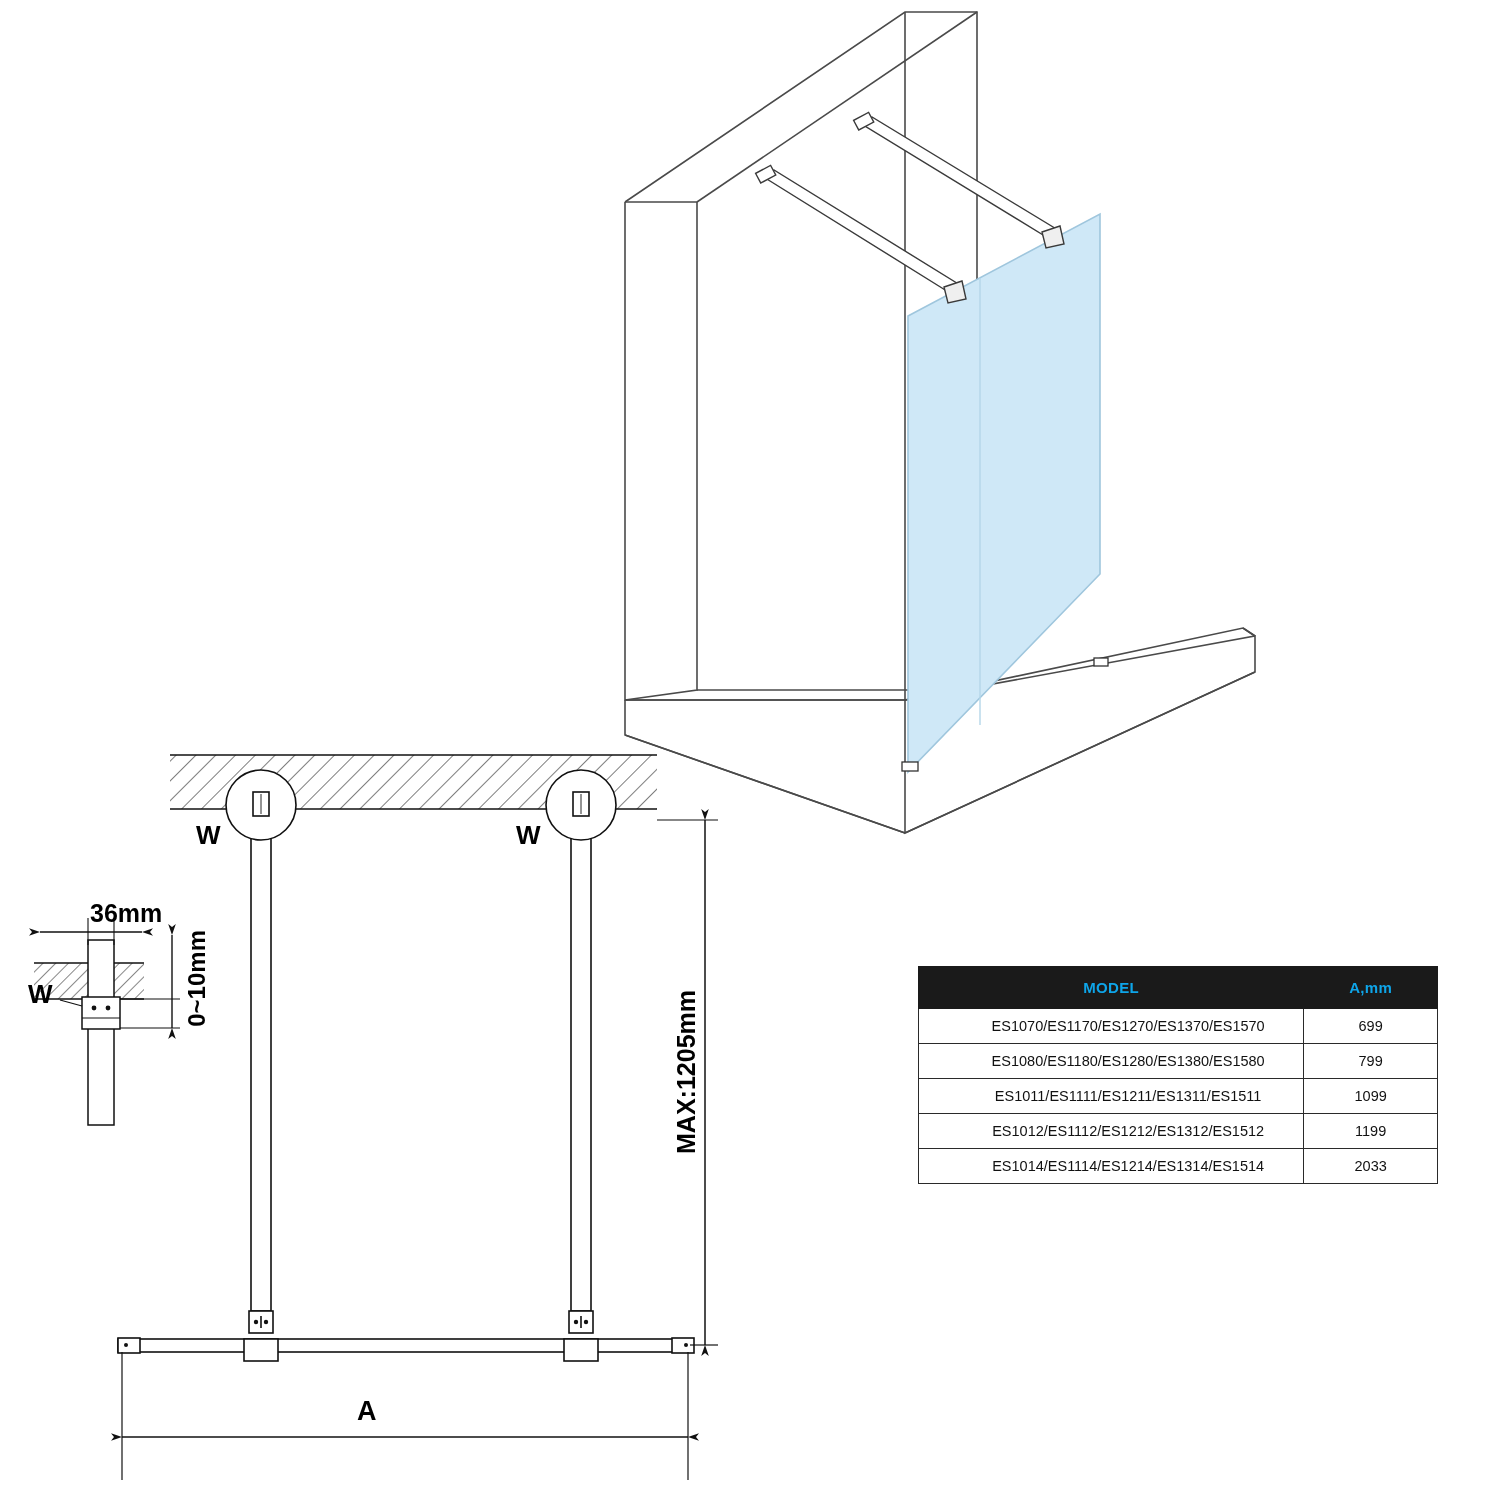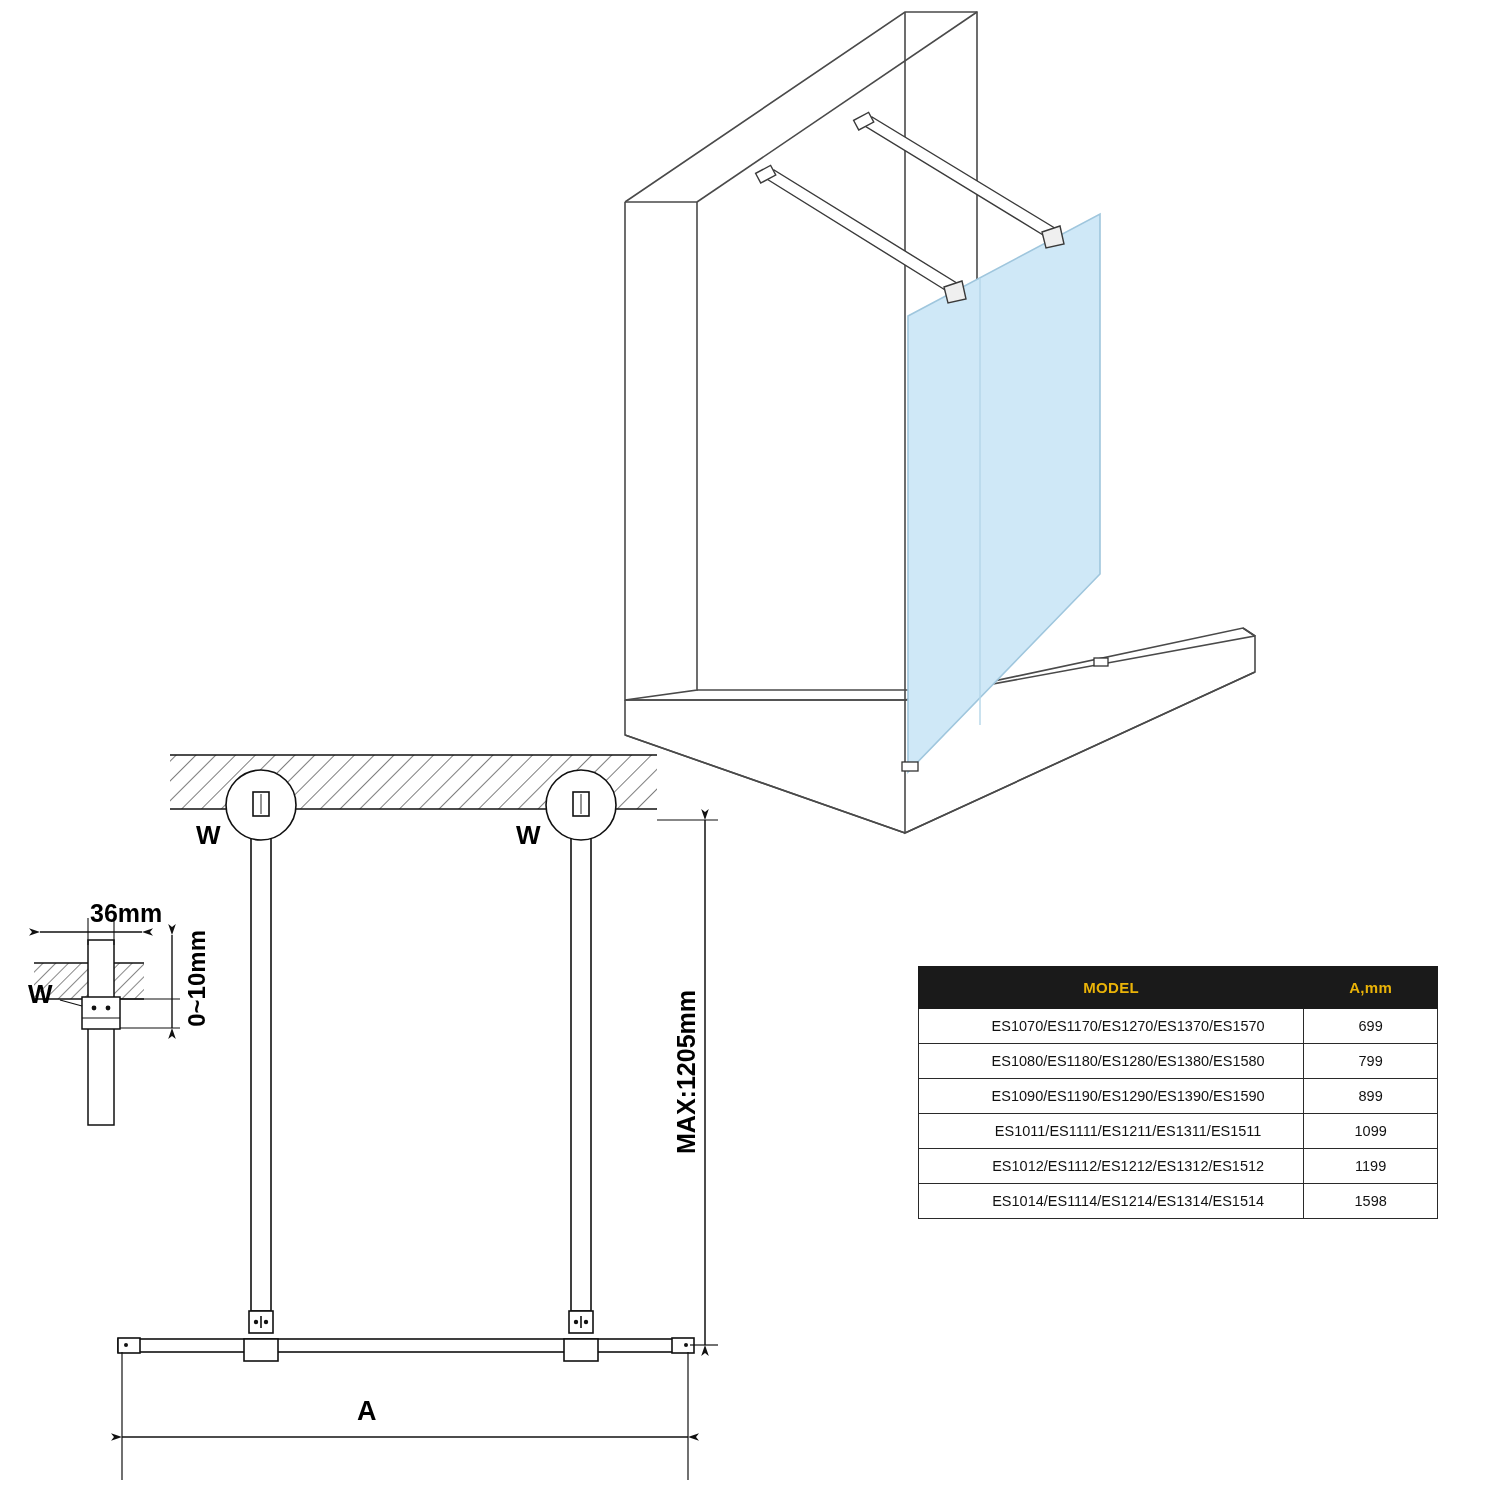--- a/index.html
+++ b/index.html
@@ -33,21 +33,21 @@
     top: 966px;
     width: 520px;
     border-collapse: collapse;
     font-family: "Liberation Sans", sans-serif;
     font-size: 14.5px;
     color: #111;
     background: #fff;
   }
   .spec-table th {
     background: #1a1a1a;
-    color: #eab308;
+    color: #0ea5e9;
     font-weight: bold;
     font-size: 15px;
     padding: 12px 4px;
     border: 1px solid #1a1a1a;
     letter-spacing: 0.3px;
   }
   .spec-table th.model-col { width: 385px; }
   .spec-table th.a-col { width: 135px; }
   .spec-table td {
     border: 1px solid #2a2a2a;
@@ -244,31 +244,27 @@
     <tbody>
         <tr>
           <td class="model">ES1070/ES1170/ES1270/ES1370/ES1570</td>
           <td class="aval">699</td>
         </tr>
         <tr>
           <td class="model">ES1080/ES1180/ES1280/ES1380/ES1580</td>
           <td class="aval">799</td>
         </tr>
         <tr>
-          <td class="model">ES1090/ES1190/ES1290/ES1390/ES1590</td>
-          <td class="aval">899</td>
-        </tr>
-        <tr>
           <td class="model">ES1011/ES1111/ES1211/ES1311/ES1511</td>
           <td class="aval">1099</td>
         </tr>
         <tr>
           <td class="model">ES1012/ES1112/ES1212/ES1312/ES1512</td>
           <td class="aval">1199</td>
         </tr>
         <tr>
           <td class="model">ES1014/ES1114/ES1214/ES1314/ES1514</td>
-          <td class="aval">1598</td>
+          <td class="aval">2033</td>
         </tr>
       </tbody>
   </table>
 
 </div>
 
 </body></html>

